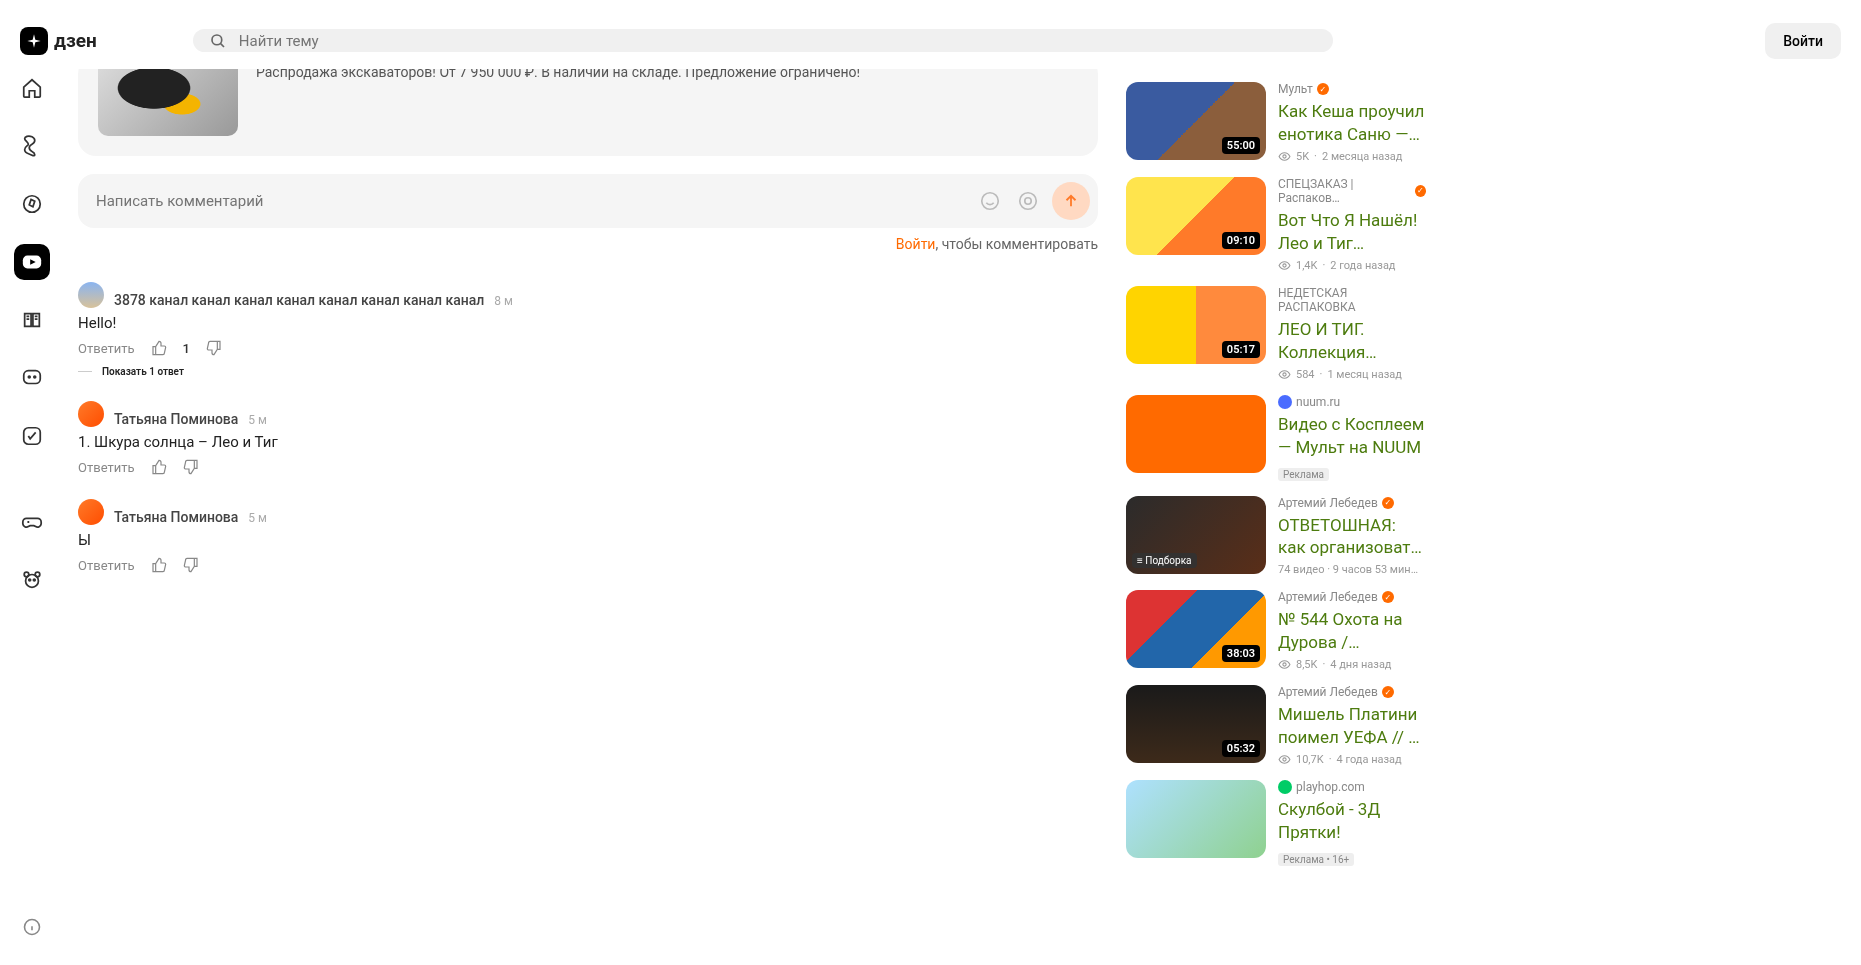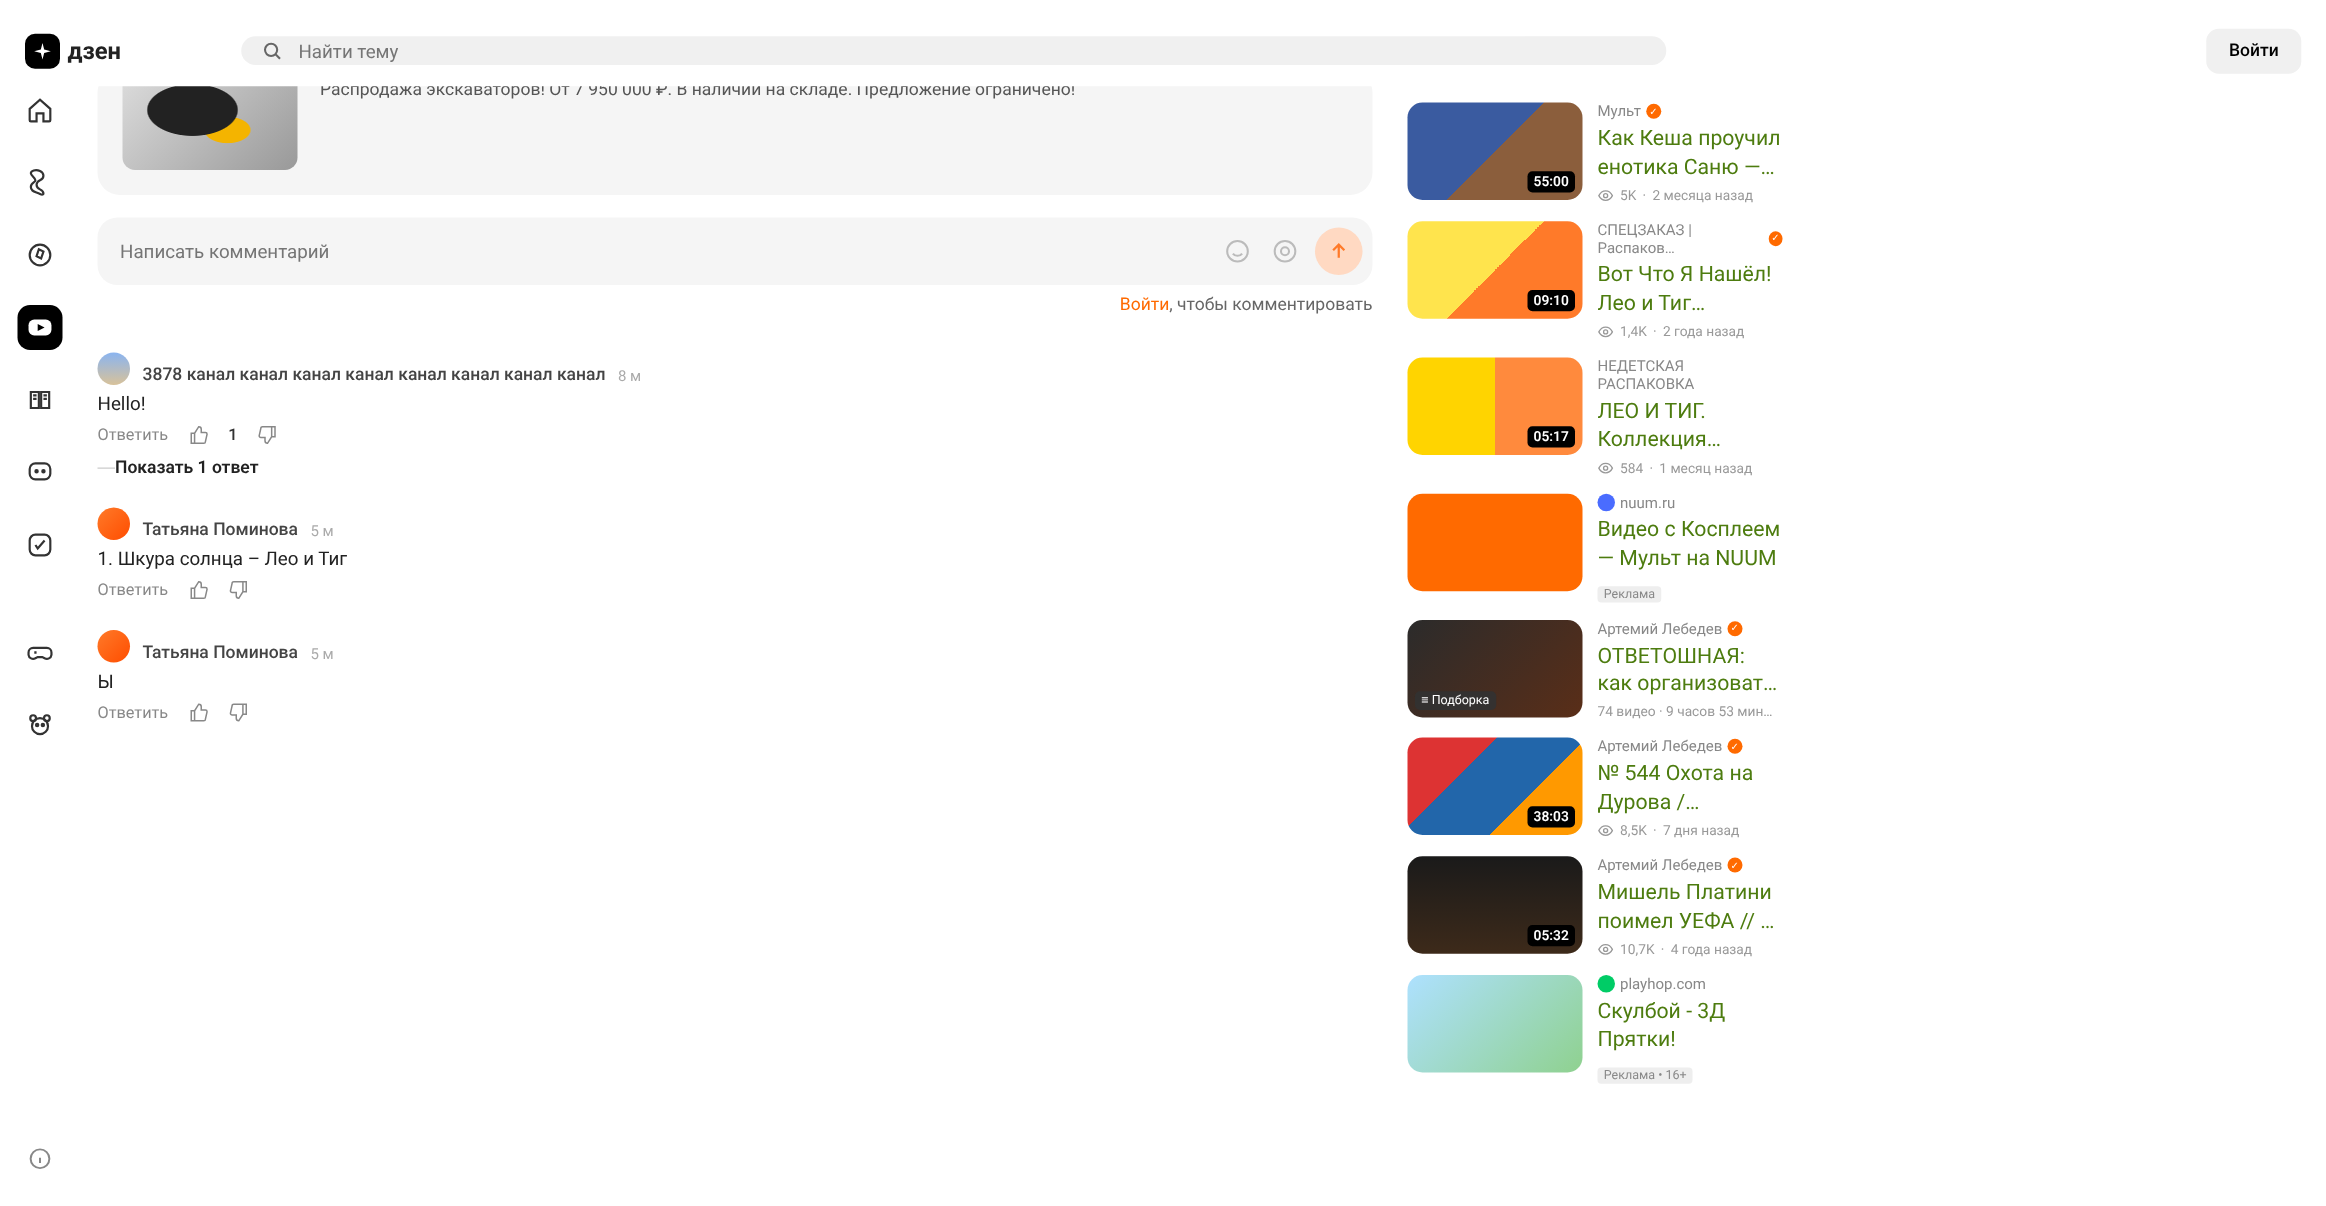--- a/index.html
+++ b/index.html
@@ -39,21 +39,21 @@
 .c-head{display:flex;align-items:flex-end;gap:10px;margin-bottom:6px}
 .avatar{width:26px;height:26px;border-radius:50%;background:linear-gradient(135deg,#ff7a29,#ff4d00);flex:none}
 .avatar.city{background:linear-gradient(180deg,#8ab4f0,#d8c29a)}
 .c-name{font-size:14px;font-weight:500;color:#444}
 .c-time{font-size:12px;color:#aaa}
 .c-body{font-size:15px;color:#222;margin-left:0;margin-bottom:8px}
 .c-actions{display:flex;align-items:center;gap:16px;font-size:13px;color:#888}
 .c-reply{cursor:pointer}
 .c-like,.c-dislike{cursor:pointer;display:flex;align-items:center;gap:4px}
 .c-count{color:#333;font-weight:500}
-.show-replies{display:flex;align-items:center;gap:0;margin-top:10px;font-size:14px;font-weight:600;cursor:pointer}
+.show-replies{display:flex;align-items:center;gap:10px;margin-top:10px;font-size:10px;font-weight:600;cursor:pointer}
 .show-replies .dash{width:14px;height:1px;background:#ccc}
 
 .aside{width:300px;flex:none;display:flex;flex-direction:column;gap:14px}
 .rec{display:flex;gap:12px;cursor:pointer}
 .thumb{width:140px;height:78px;border-radius:12px;position:relative;flex:none;overflow:hidden}
 .thumb .dur{position:absolute;right:6px;bottom:6px;background:#000;color:#fff;font-size:11px;font-weight:600;border-radius:4px;padding:2px 5px}
 .thumb .tag{position:absolute;left:6px;bottom:6px;background:rgba(50,50,50,.9);color:#fff;font-size:10px;border-radius:4px;padding:2px 5px}
 .rec-info{flex:1;min-width:0}
 .rec-chan{font-size:12px;color:#888;display:flex;align-items:center;gap:4px;margin-bottom:4px}
 .rec-chan .verify{width:12px;height:12px;border-radius:50%;background:#ff6a00;display:inline-flex;align-items:center;justify-content:center;color:#fff;font-size:8px}
@@ -374,21 +374,21 @@
                 <span class="verify">✓</span>
               </div>
         <div class="rec-title">№ 544 Охота на Дурова / Скандальные помады /…</div>
         <div class="rec-meta">
                 <svg width="13" height="13" viewBox="0 0 24 24" fill="none" stroke="currentColor" stroke-width="2">
                   <path d="M2 12s3.5-7 10-7 10 7 10 7-3.5 7-10 7-10-7-10-7z"></path>
                   <circle cx="12" cy="12" r="3"></circle>
                 </svg>
                 <span>8,5K</span>
                 <span>·</span>
-                <span>7 дня назад</span>
+                <span>4 дня назад</span>
               </div>
       </div>
     </div>
     <div class="rec" style="margin-bottom:14px">
       <div class="thumb t-man">
               <span class="dur">05:32</span>
             </div>
       <div class="rec-info">
         <div class="rec-chan">
                 <span>Артемий Лебедев</span> 

